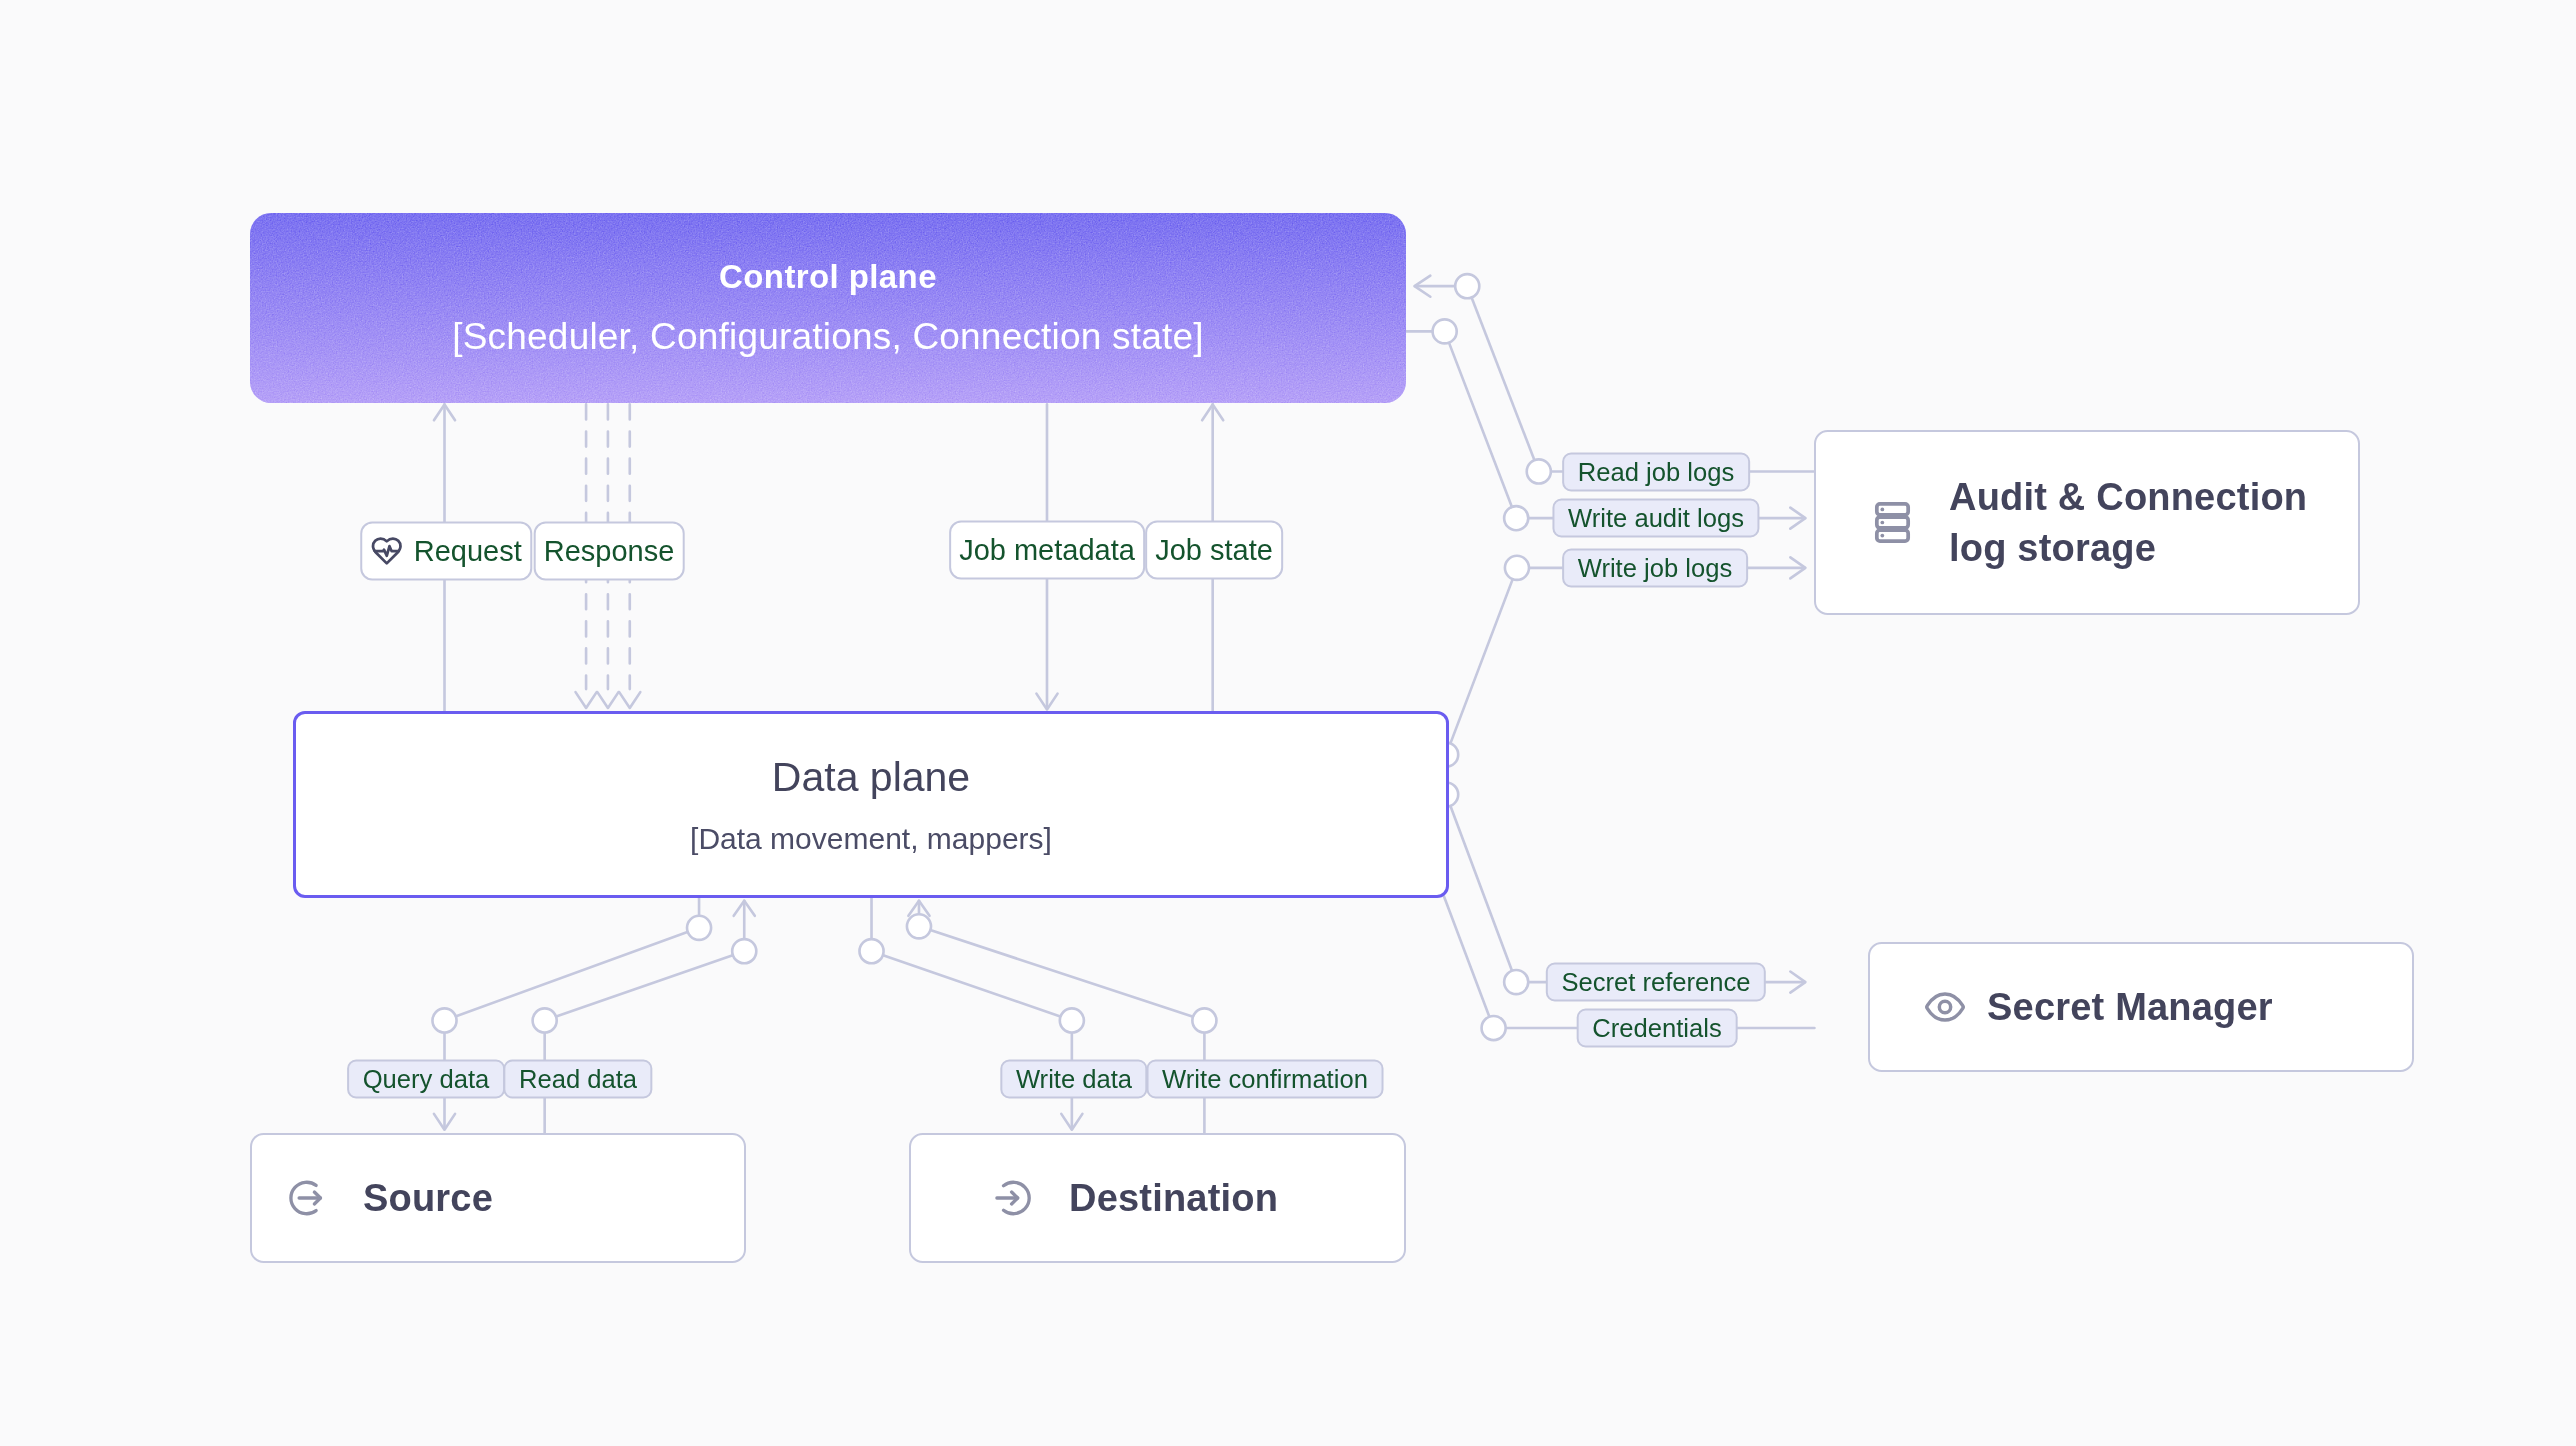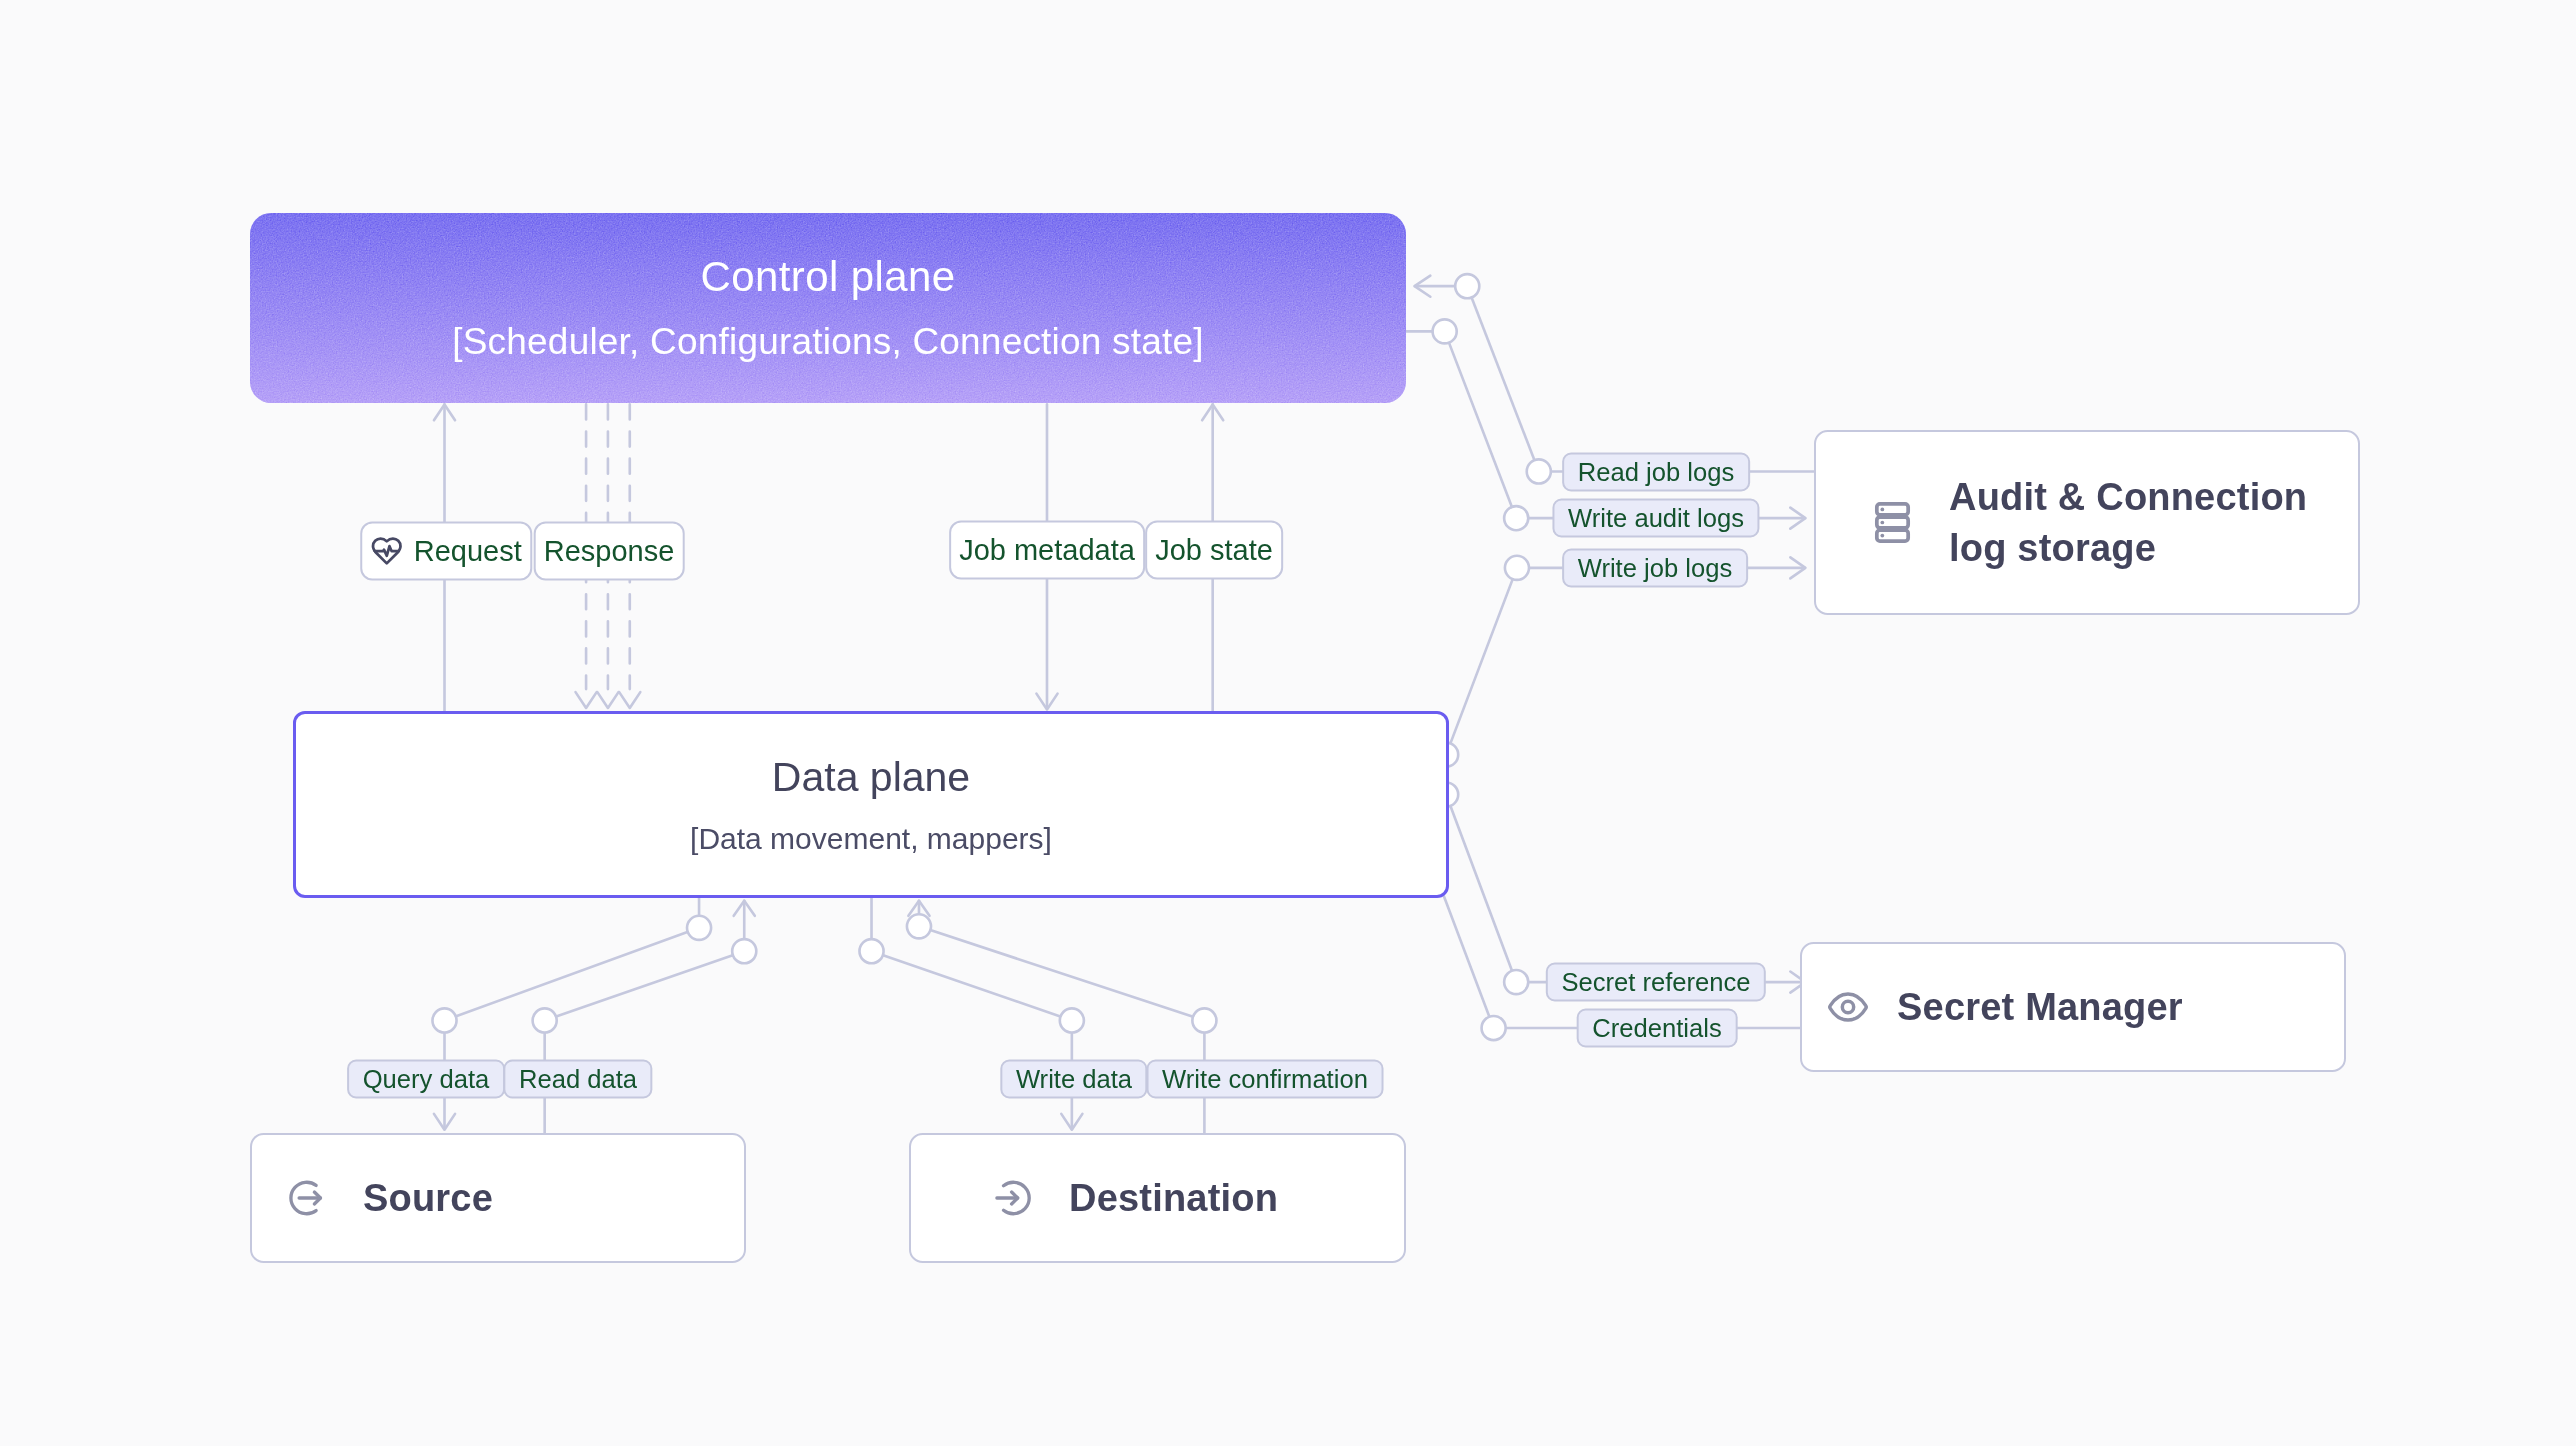--- a/index.html
+++ b/index.html
@@ -21,33 +21,33 @@
 
   .node{position:absolute;background:#fff;border:2.3px solid var(--line);border-radius:13.6px;}
   .node-center{display:flex;flex-direction:column;align-items:center;justify-content:center;text-align:center;}
   .node-row{display:flex;align-items:center;justify-content:flex-start;}
 
   .cp{left:250px;top:213px;width:1156px;height:190px;border:none;border-radius:21px;
       background:linear-gradient(180deg,var(--grad-top) 0%,var(--grad-bottom) 100%);
       overflow:hidden;}
   .cp .noise{position:absolute;inset:0;width:100%;height:100%;}
   .cp-inner{position:absolute;inset:0;display:flex;flex-direction:column;align-items:center;justify-content:center;gap:19.6px;}
-  .cp-title{color:#fff;font-size:42px;font-weight:400;letter-spacing:0.4px;}
+  .cp-title{color:#fff;font-size:33px;font-weight:700;letter-spacing:0.4px;}
   .cp-sub{color:#fff;font-size:37px;font-weight:400;letter-spacing:0.2px;}
 
   .dp{left:250px;top:711px;width:1156px;height:187px;border:3px solid var(--accent);border-radius:12px;gap:21px;margin-left:43px;}
   .dp-title{color:var(--ink);font-size:41px;font-weight:500;}
   .dp-sub{color:var(--sub-ink);font-size:30px;font-weight:400;}
 
   .leaf-title{color:var(--ink);font-size:38px;font-weight:700;letter-spacing:0.2px;}
   .src{left:250px;top:1133px;width:496px;height:130px;padding-left:34px;gap:35px;}
   .dst{left:909px;top:1133px;width:497px;height:130px;padding-left:81px;gap:35px;}
   .audit{left:1814px;top:430px;width:546px;height:185px;padding-left:53px;gap:33px;}
   .audit .leaf-title{line-height:51px;}
-  .secret{left:1800px;top:942px;width:546px;height:130px;padding-left:24px;gap:27px;}
+  .secret{left:1868px;top:942px;width:546px;height:130px;padding-left:53px;gap:20px;}
 
   .pill{position:absolute;transform:translate(-50%,-50%);display:flex;align-items:center;gap:10.5px;
         background:#fff;border:2.3px solid var(--pill-border);color:#14532d;white-space:nowrap;}
   .pill-mid{height:59px;padding:0 8px;border-radius:12px;font-size:29px;}
   .pill-sm{height:39px;padding:0 13.6px;border-radius:9px;font-size:25.6px;background:var(--pill-tint);}
 
   .nicon{flex:0 0 auto;display:block;}
 </style>
 </head>
 <body>

